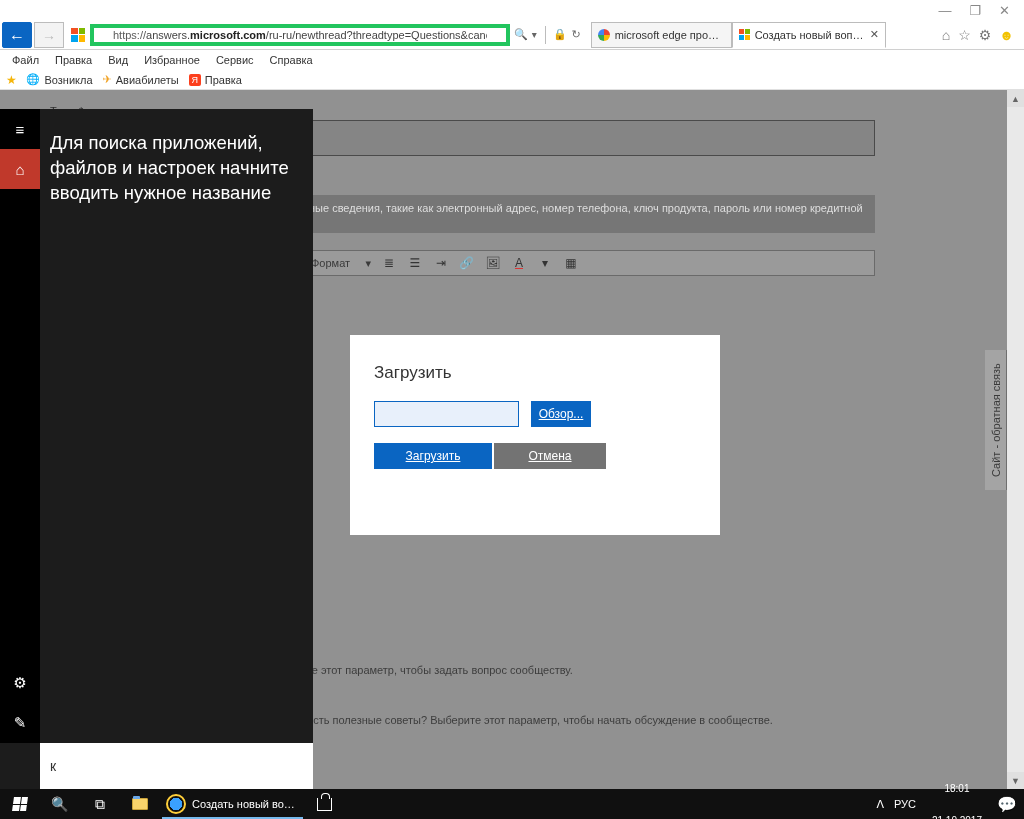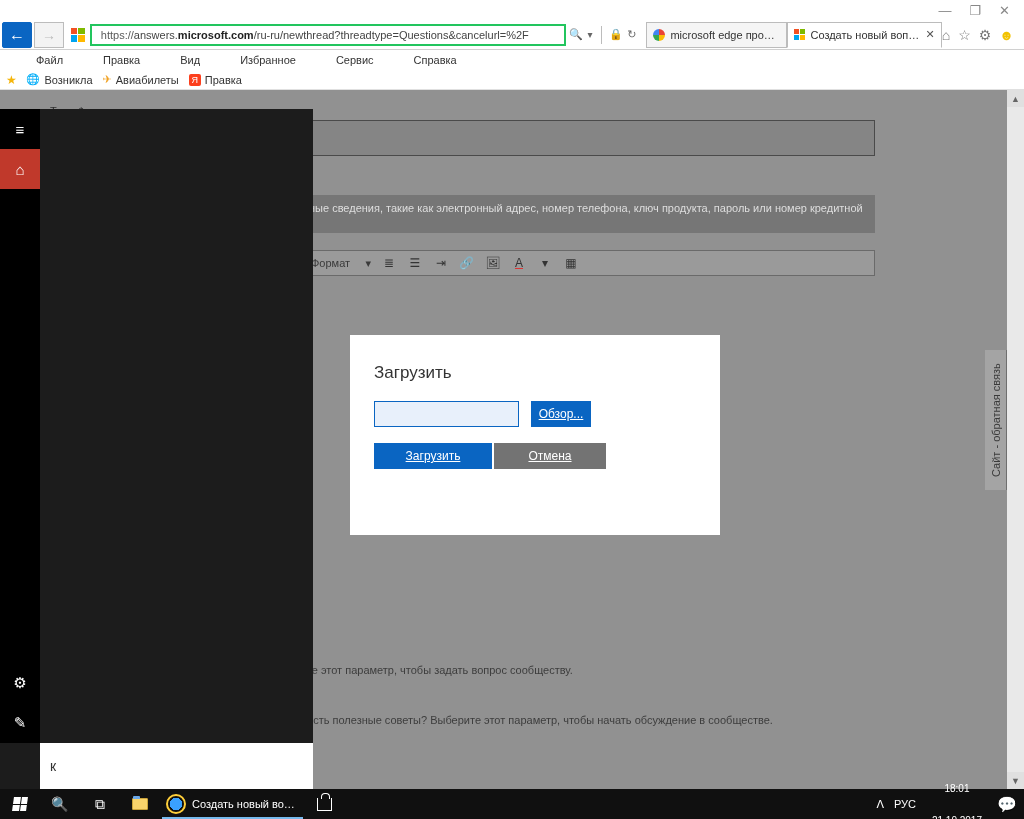--- a/index.html
+++ b/index.html
@@ -10,37 +10,37 @@
   .window-controls span { font-size: 13px; cursor: default; }
 
   
   .nav-bar { position: absolute; top: 20px; left: 0; right: 0; height: 30px; display: flex; align-items: center; border-bottom: 1px solid #d0d0d0; background: #fff; }
   .nav-btn { width: 30px; height: 26px; border: 1px solid #bcbcbc; margin-left: 2px; display: flex; align-items: center; justify-content: center; font-size: 14px; color: #555; background: #f3f3f3; }
   .nav-back { background: #0a65c2; color: #fff; border-color: #0a65c2; font-size: 16px; border-radius: 2px; }
   .addr-favicon { width:16px; height:16px; margin:0 4px 0 6px; display:inline-flex; align-items:center; justify-content:center; }
   .ms-square { width:14px; height:14px; display:grid; grid-template-columns:1fr 1fr; grid-template-rows:1fr 1fr; gap:1px; }
   .ms-square div:nth-child(1){background:#f25022;} .ms-square div:nth-child(2){background:#7fba00;}
   .ms-square div:nth-child(3){background:#00a4ef;} .ms-square div:nth-child(4){background:#ffb900;}
-  .addr-field { flex: 0 0 auto; width: 476px; height: 22px; border: 2px solid #22c55e; display:flex; align-items:center; font-size:11px; color:#444; padding:0 9px; background:#fff; }
+  .addr-field { flex: 0 0 auto; width: 420px; height: 22px; border: 4px solid #22c55e; display:flex; align-items:center; font-size:11px; color:#444; padding:0 19px; background:#fff; }
   .addr-field .proto { color:#5a5a5a; }
   .addr-field .host { font-weight:bold; color:#222; }
   .addr-tail { display:flex; align-items:center; margin-left:4px; color:#666; font-size:11px; gap:4px; }
   .addr-tail .sep { width:1px; height:18px; background:#bcbcbc; margin:0 4px;}
   .tabs { display:flex; margin-left:10px; height:26px; }
   .tab { display:flex; align-items:center; border:1px solid #bcbcbc; padding:0 6px; font-size:11px; max-width:160px; gap:5px; background:#f5f5f5;}
   .tab.active { background:#fff; border-bottom-color:#fff; }
   .tab .t-label { white-space:nowrap; overflow:hidden; text-overflow:ellipsis; color:#333; max-width:110px;}
   .tab .t-close { color:#555; font-size:11px; }
   .g-icon { width:12px; height:12px; border-radius:50%; background:conic-gradient(#ea4335 0 90deg,#fbbc05 90deg 180deg,#34a853 180deg 270deg,#4285f4 270deg 360deg);}
   .right-icons { margin-left:auto; display:flex; gap:8px; padding-right:10px; color:#777; font-size:14px; align-items:center; }
   .smiley { color:#f2c200; }
 
   
   .menu-bar { position:absolute; top:50px; left:0; right:0; height:20px; display:flex; align-items:center; font-size:11px; color:#333; padding-left:6px; gap:4px; background:#fff; }
-  .menu-bar span { padding:2px 6px;margin-left:24px; }
+  .menu-bar span { padding:2px 6px; }
 
   
   .bookmarks { position:absolute; top:70px; left:0; right:0; height:20px; display:flex; align-items:center; font-size:11px; color:#333; padding-left:6px; gap:10px; background:#fff; border-bottom: 1px solid #e0e0e0;}
   .bookmarks .bk { display:flex; align-items:center; gap:4px; }
   .star-y { color:#f5b50a; font-size:12px;}
   .ya { width:12px; height:12px; background:#fc3f1d; color:#fff; font-size:9px; display:flex; align-items:center; justify-content:center; border-radius:2px;}
 
   
   .page-dim { position:absolute; top:90px; left:0; right:0; bottom:30px; background:#919191; }
   .page-dim .scrollbar { position:absolute; top:0; right:0; width:17px; bottom:0; background:#e9e9e9; }
@@ -206,20 +206,21 @@
 
 <div class="search-panel">
   <div class="sp-left">
     <div class="sp-ic">≡</div>
     <div class="sp-ic home">⌂</div>
     <div class="sp-bottom-icons">
       <div class="sp-ic">⚙</div>
       <div class="sp-ic">✎</div>
     </div>
   </div>
+  <div class="sp-msg">Для поиска приложений, файлов и настроек начните вводить нужное название</div>
   <div class="sp-input">
     <input type="text" value="к" style="">
   </div>
 </div>
 
 <div class="modal">
   <h3>Загрузить</h3>
   <div class="row1">
     <input class="path-input" type="text" style="">
     <button class="btn btn-browse">Обзор...</button>

